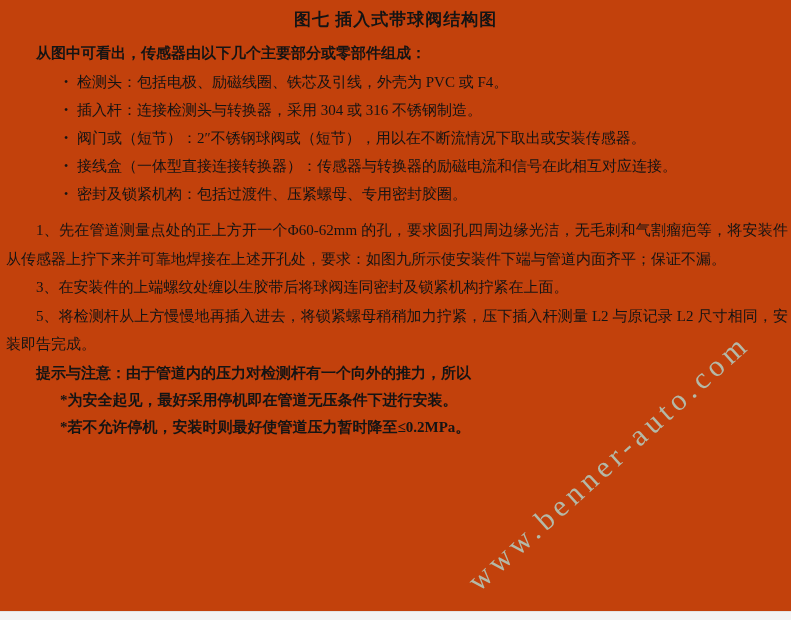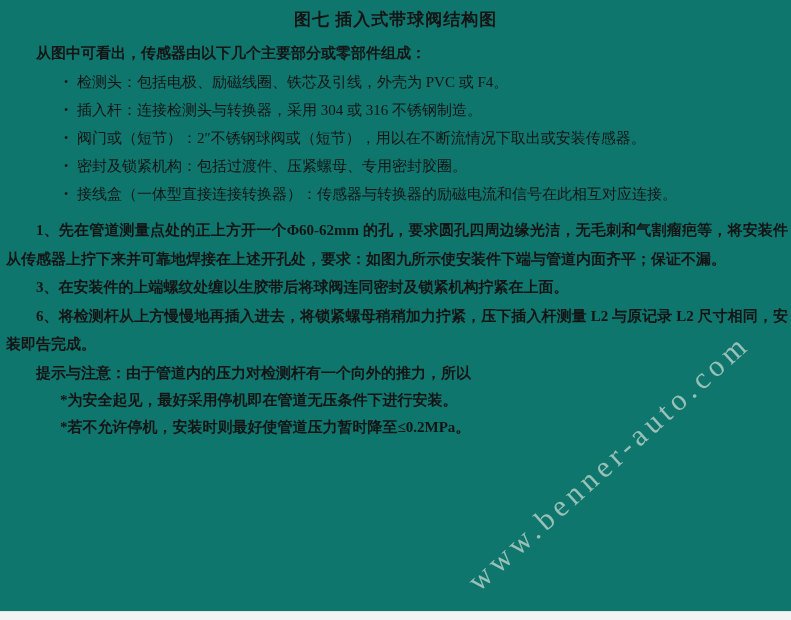--- a/index.html
+++ b/index.html
@@ -1,19 +1,19 @@
 <!DOCTYPE html>
 <html><head>
 <meta charset="utf-8">
 <style>
   html,body { margin:0; padding:0; }
   .doc {
     position:relative;
     width:791px; height:620px;
-    background:#0f766e;
+    background:#c2410c;
     overflow:hidden;
     font-family:"Liberation Serif","DejaVu Serif",serif;
     color:#141414;
   }
   .title {
     padding-top:9px;
     text-align:center;
     font-size:17px;
     font-weight:bold;
     letter-spacing:1px;
@@ -32,21 +32,21 @@
     font-size:15px;
     line-height:28px;
     white-space:nowrap;
   }
   .bullet-line .dot {
     display:inline-block;
     width:13px;
     font-size:12px;
     vertical-align:1px;
   }
-  .steps { margin-top:2px;font-weight:bold; }
+  .steps { margin-top:2px; }
   .steps p {
     margin:0 3px 0 6px;
     text-indent:2em;
     font-size:15px;
     line-height:28.5px;
     text-align:justify;
   }
   .notice-heading {
     margin:0 3px 0 6px;
     text-indent:2em;
@@ -94,31 +94,31 @@
     <div class="bullet-line">
       <span class="dot">•</span><span>检测头：包括电极、励磁线圈、铁芯及引线，外壳为 PVC 或 F4。</span>
     </div>
     <div class="bullet-line">
       <span class="dot">•</span><span>插入杆：连接检测头与转换器，采用 304 或 316 不锈钢制造。</span>
     </div>
     <div class="bullet-line">
       <span class="dot">•</span><span>阀门或（短节）：2″不锈钢球阀或（短节），用以在不断流情况下取出或安装传感器。</span>
     </div>
     <div class="bullet-line">
-      <span class="dot">•</span><span>密封及锁紧机构：包括过渡件、压紧螺母、专用密封胶圈。</span>
+      <span class="dot">•</span><span>接线盒（一体型直接连接转换器）：传感器与转换器的励磁电流和信号在此相互对应连接。</span>
     </div>
     <div class="bullet-line">
-      <span class="dot">•</span><span>接线盒（一体型直接连接转换器）：传感器与转换器的励磁电流和信号在此相互对应连接。</span>
+      <span class="dot">•</span><span>密封及锁紧机构：包括过渡件、压紧螺母、专用密封胶圈。</span>
     </div>
   </div>
 
   <div class="steps">
     <p>1、先在管道测量点处的正上方开一个Φ60-62mm 的孔，要求圆孔四周边缘光洁，无毛刺和气割瘤疤等，将安装件从传感器上拧下来并可靠地焊接在上述开孔处，要求：如图九所示使安装件下端与管道内面齐平；保证不漏。</p>
     <p>3、在安装件的上端螺纹处缠以生胶带后将球阀连同密封及锁紧机构拧紧在上面。</p>
-    <p>6、将检测杆从上方慢慢地再插入进去，将锁紧螺母稍稍加力拧紧，压下插入杆测量 L2 与原记录 L2 尺寸相同，安装即告完成。</p>
+    <p>5、将检测杆从上方慢慢地再插入进去，将锁紧螺母稍稍加力拧紧，压下插入杆测量 L2 与原记录 L2 尺寸相同，安装即告完成。</p>
   </div>
 
   <div>
     <div class="notice-heading">提示与注意：由于管道内的压力对检测杆有一个向外的推力，所以</div>
     <div class="notice-item">*为安全起见，最好采用停机即在管道无压条件下进行安装。</div>
     <div class="notice-item">*若不允许停机，安装时则最好使管道压力暂时降至≤0.2MPa。</div>
   </div>
 
   <div class="watermark">www.benner-auto.com</div>
 

